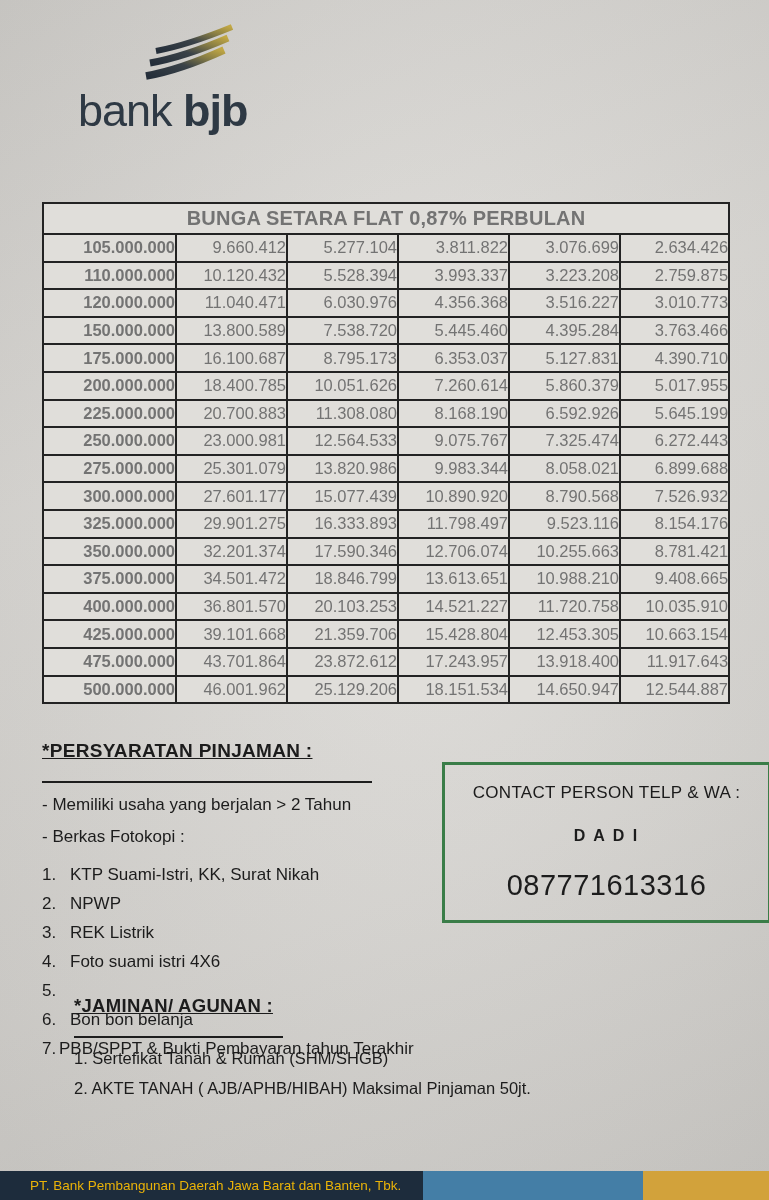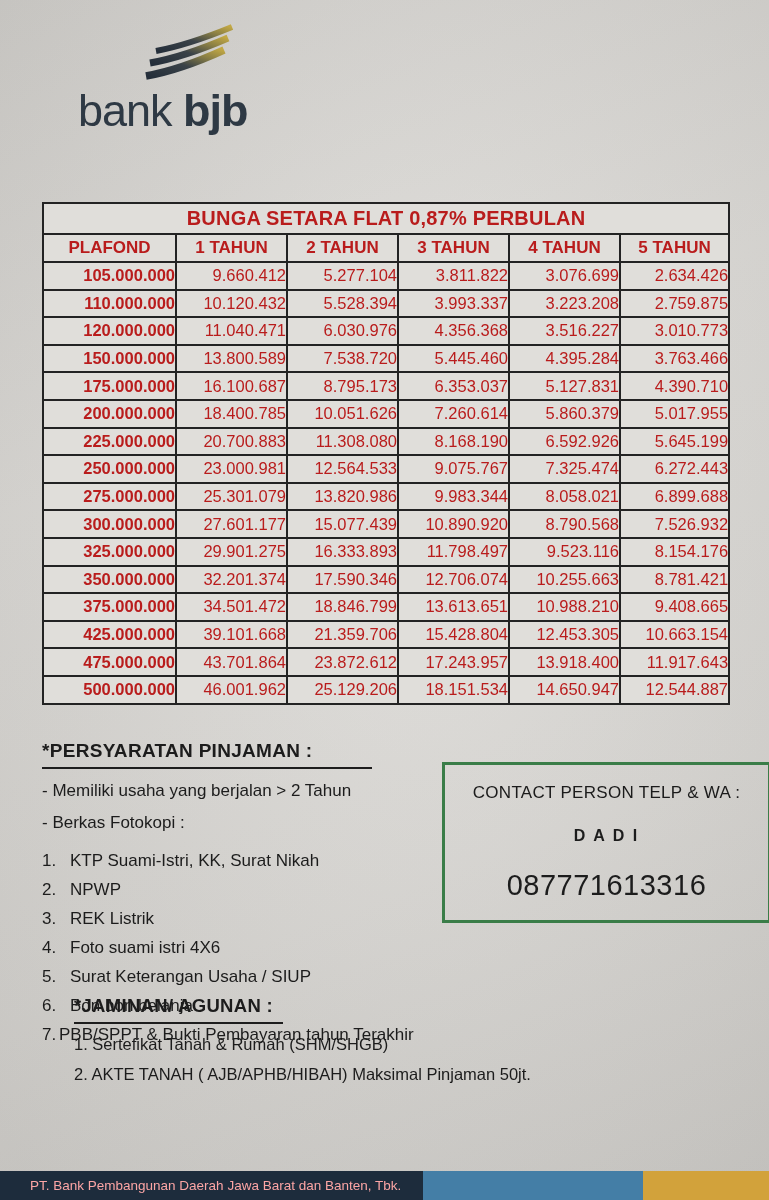--- a/index.html
+++ b/index.html
@@ -23,38 +23,38 @@
   .page-title{
     position:absolute;left:0;top:146px;width:100%;text-align:center;
     font-size:37px;font-weight:bold;color:var(--title-blue,#3279b1);
     letter-spacing:0px;
   }
 
   
   table.loan{
     position:absolute;left:42px;top:202px;width:686px;
     border-collapse:collapse;table-layout:fixed;
-    font-size:16.5px;color:#b91c1c;
+    font-size:16.5px;color:#737373;
   }
   table.loan th,table.loan td{
     border:2px solid #232323;background:#e0deda;
     padding:0;overflow:hidden;white-space:nowrap;
   }
   th.tbl-title{height:29px;font-size:20px;font-weight:bold;text-align:center;letter-spacing:.2px;}
   th.col-head{height:26px;font-size:17px;font-weight:bold;text-align:center;}
   td{height:25.6px;}
   td.plafond{font-weight:bold;text-align:right;padding-right:14px;}
   td.num{text-align:right;padding-right:10px;}
 
   
   .req{position:absolute;left:42px;top:740px;width:400px;}
   .sec-heading{
     font-size:19px;font-weight:bold;letter-spacing:.3px;
     border-bottom:2.5px solid #1d1d1d;display:inline-block;
-    padding-bottom:5px;padding-right:60px;
+    padding-bottom:19px;padding-right:60px;text-decoration:underline;
   }
   .bullet{font-size:17px;margin-top:12px;}
   .num-list{margin-top:18px;}
   .num-line{font-size:17px;margin-bottom:9px;display:flex;}
   .num-line .n{width:28px;flex:none;}
   .num-line.tight .n{width:17px;}
 
   
   .jaminan{position:absolute;left:42px;top:995px;width:480px;margin-left:32px;}
   .jaminan .sec-heading{padding-right:10px;font-size:18.5px;}
@@ -67,21 +67,21 @@
     display:flex;flex-direction:column;justify-content:center;align-items:center;
     box-sizing:border-box;gap:24px;margin-left:12px;
   }
   .contact-line1{font-size:17px;color:#1b1b1b;letter-spacing:.3px;}
   .contact-name{font-size:16px;font-weight:bold;letter-spacing:2px;}
   .contact-phone{font-size:29px;font-weight:normal;letter-spacing:.5px;}
 
   
   .footer{position:absolute;left:0;bottom:0;width:769px;height:29px;display:flex;}
   .footer .seg-navy{width:423px;flex:none;background:var(--footer-navy,#1d2c3c);
-    color:#fca5a5;font-size:13.5px;line-height:29px;padding-left:30px;box-sizing:border-box;
+    color:#eab308;font-size:13.5px;line-height:29px;padding-left:30px;box-sizing:border-box;
     white-space:nowrap;}
   .footer .seg-blue{width:220px;flex:none;background:var(--footer-blue,#447ea6);}
   .footer .seg-gold{flex:1;background:var(--footer-gold,#d2a23b);}
 </style>
 </head>
 <body>
 
 <div class="page">
 
   <div class="logo">
@@ -108,28 +108,20 @@
         <col style="width:111px">
         <col style="width:111px">
       <col style="width:111px">
         <col style="width:111px">
         <col style="width:109px">
     </colgroup>
     <thead>
         <tr>
           <th class="tbl-title" colspan="6">BUNGA SETARA FLAT 0,87% PERBULAN</th>
         </tr>
-        <tr>
-          <th class="col-head">PLAFOND</th>
-          <th class="col-head">1 TAHUN</th>
-          <th class="col-head">2 TAHUN</th>
-          <th class="col-head">3 TAHUN</th>
-          <th class="col-head">4 TAHUN</th>
-          <th class="col-head">5 TAHUN</th>
-        </tr>
       </thead>
     <tbody>
         <tr>
           <td class="plafond">105.000.000</td>
           <td class="num">9.660.412</td>
           <td class="num">5.277.104</td>
           <td class="num">3.811.822</td>
           <td class="num">3.076.699</td>
           <td class="num">2.634.426</td>
         </tr>
@@ -223,20 +215,28 @@
         </tr>
         <tr>
           <td class="plafond">375.000.000</td>
           <td class="num">34.501.472</td>
           <td class="num">18.846.799</td>
           <td class="num">13.613.651</td>
           <td class="num">10.988.210</td>
           <td class="num">9.408.665</td>
         </tr>
         <tr>
+          <td class="plafond">400.000.000</td>
+          <td class="num">36.801.570</td>
+          <td class="num">20.103.253</td>
+          <td class="num">14.521.227</td>
+          <td class="num">11.720.758</td>
+          <td class="num">10.035.910</td>
+        </tr>
+        <tr>
           <td class="plafond">425.000.000</td>
           <td class="num">39.101.668</td>
           <td class="num">21.359.706</td>
           <td class="num">15.428.804</td>
           <td class="num">12.453.305</td>
           <td class="num">10.663.154</td>
         </tr>
         <tr>
           <td class="plafond">475.000.000</td>
           <td class="num">43.701.864</td>
@@ -272,21 +272,20 @@
         <div class="num-line">
           <span class="n">3.</span>
           <span>REK Listrik</span>
         </div>
         <div class="num-line">
           <span class="n">4.</span>
           <span>Foto suami istri  4X6</span>
         </div>
         <div class="num-line">
           <span class="n">5.</span>
-          <span>Surat Keterangan Usaha / SIUP</span>
         </div>
         <div class="num-line">
           <span class="n">6.</span>
           <span>Bon bon belanja</span>
         </div>
         <div class="num-line tight">
           <span class="n">7.</span>
           <span>PBB/SPPT &amp; Bukti Pembayaran tahun Terakhir</span>
         </div>
       </div>

